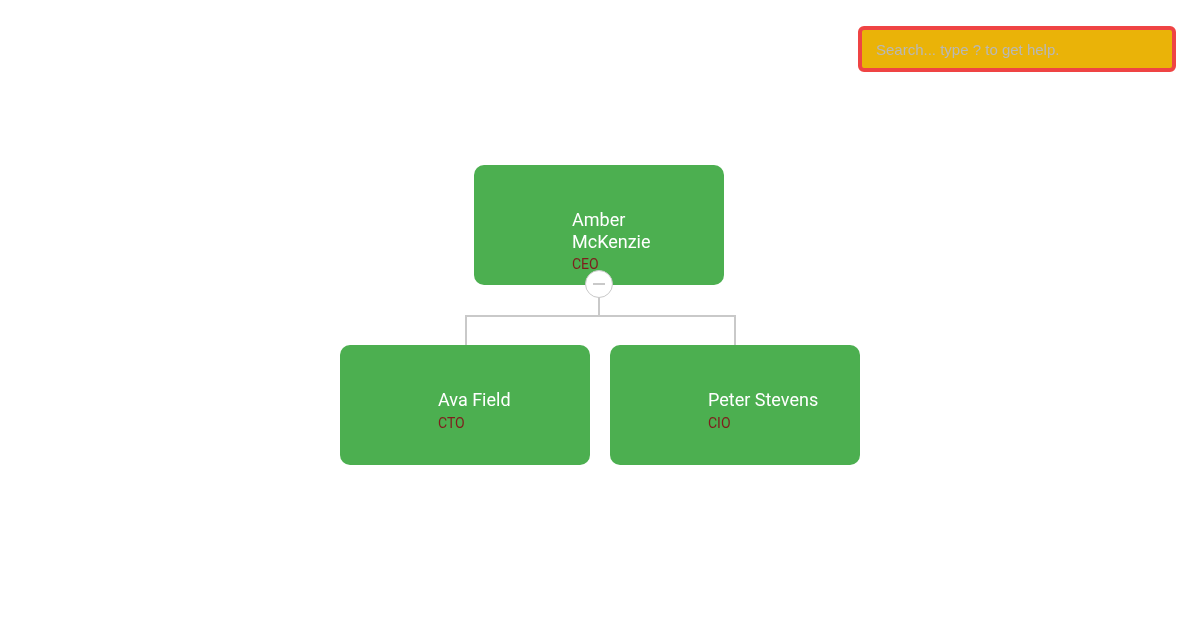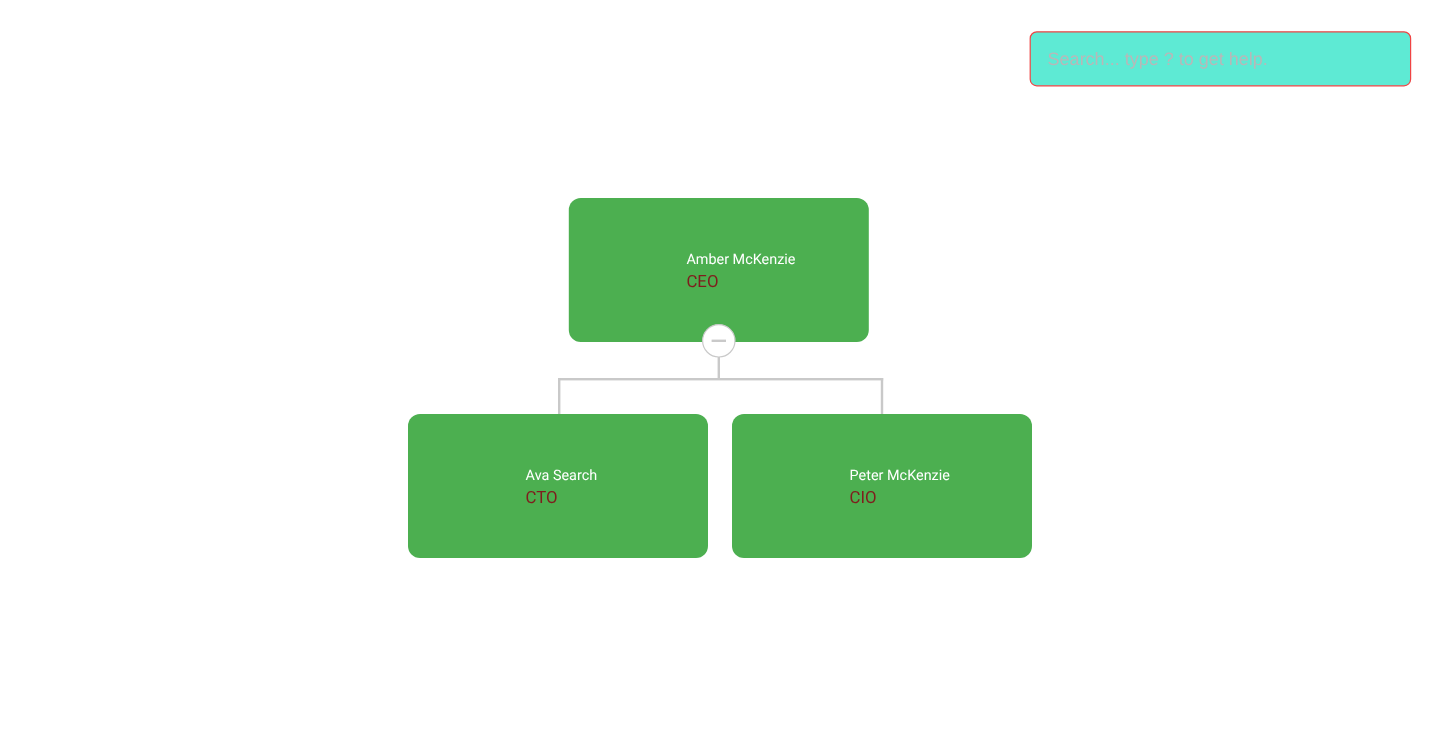--- a/index.html
+++ b/index.html
@@ -10,45 +10,45 @@
     height: 630px;
     position: relative;
     overflow: hidden;
   }
   .search-box {
     position: absolute;
     top: 26px;
     right: 24px;
     width: 318px;
     height: 46px;
-    border: 1px solid #ef4444;
+    border: 4px solid #ef4444;
     border-radius: 6px;
     padding: 0 14px;
     font-size: 15px;
     color: #333;
-    background: #5eead4;
+    background: #eab308;
   }
   .search-box::placeholder { color: #b8b8b8; }
 
   .chart {
     position: absolute;
     top: 0; left: 0; right: 0; bottom: 0;
   }
 
   .card {
     position: absolute;
     width: 250px;
     height: 120px;
     background: #4caf50;
     border-radius: 10px;
     color: #ffffff;
     padding: 44px 20px 20px 98px;
   }
   .card .name {
-    font-size: 12px;
+    font-size: 18px;
     font-weight: 400;
     line-height: 1.2;
   }
   .card .title {
     font-size: 14px;
     font-weight: 400;
     color: #7f1d1d;
     margin-top: 4px;
   }
 
@@ -116,22 +116,22 @@
   <div class="card card-root">
     <div class="name">Amber McKenzie</div>
     <div class="title">CEO</div>
   </div>
 
   <div class="toggle">
     <div class="minus"></div>
   </div>
 
   <div class="card card-left">
-    <div class="name">Ava Search</div>
+    <div class="name">Ava Field</div>
     <div class="title">CTO</div>
   </div>
 
   <div class="card card-right">
-    <div class="name">Peter McKenzie</div>
+    <div class="name">Peter Stevens</div>
     <div class="title">CIO</div>
   </div>
 
 </div>
 
 </body></html>

